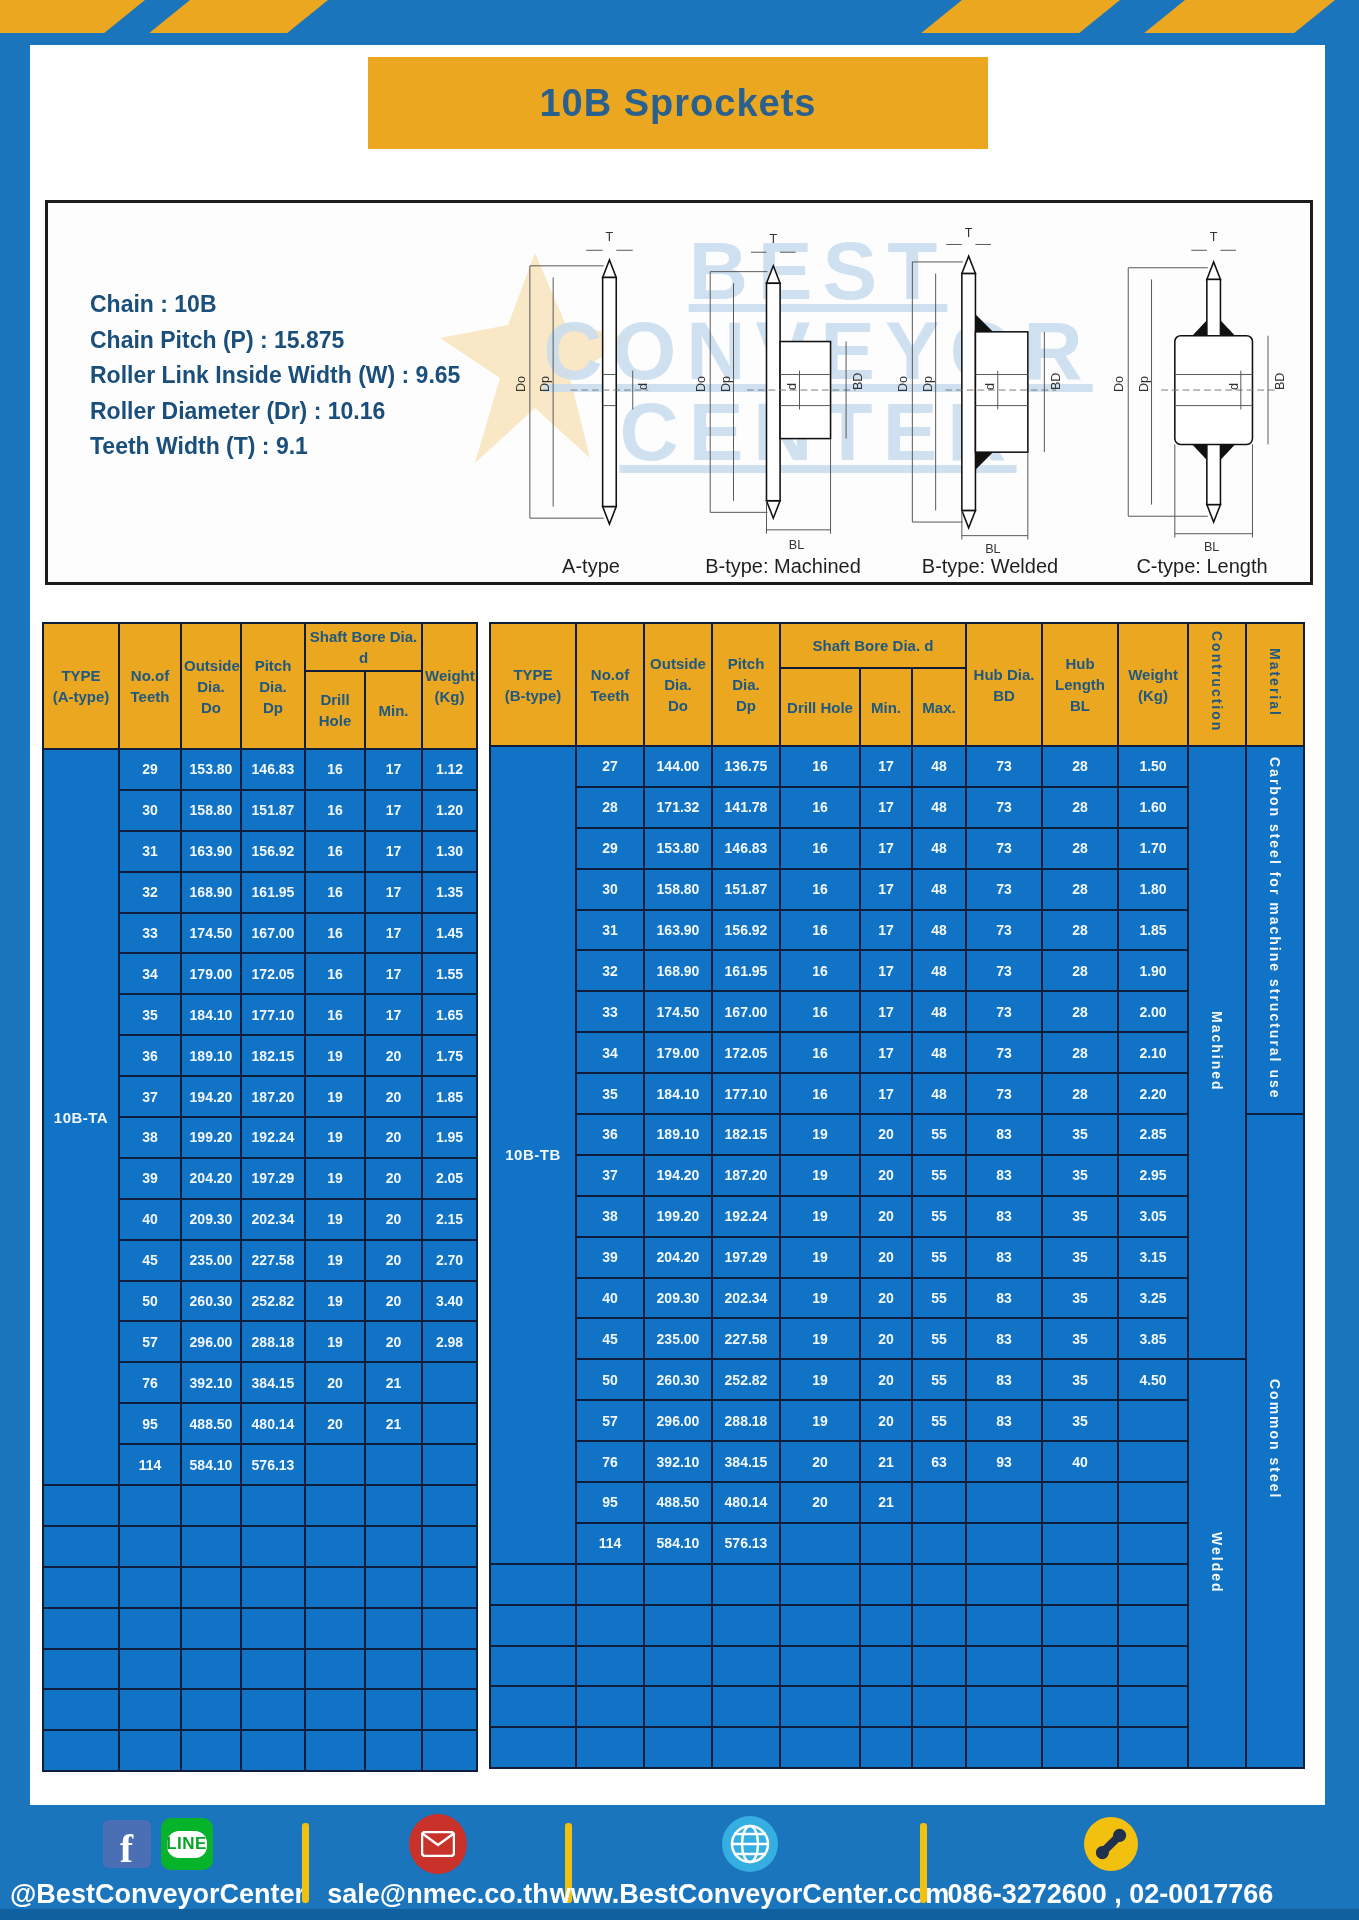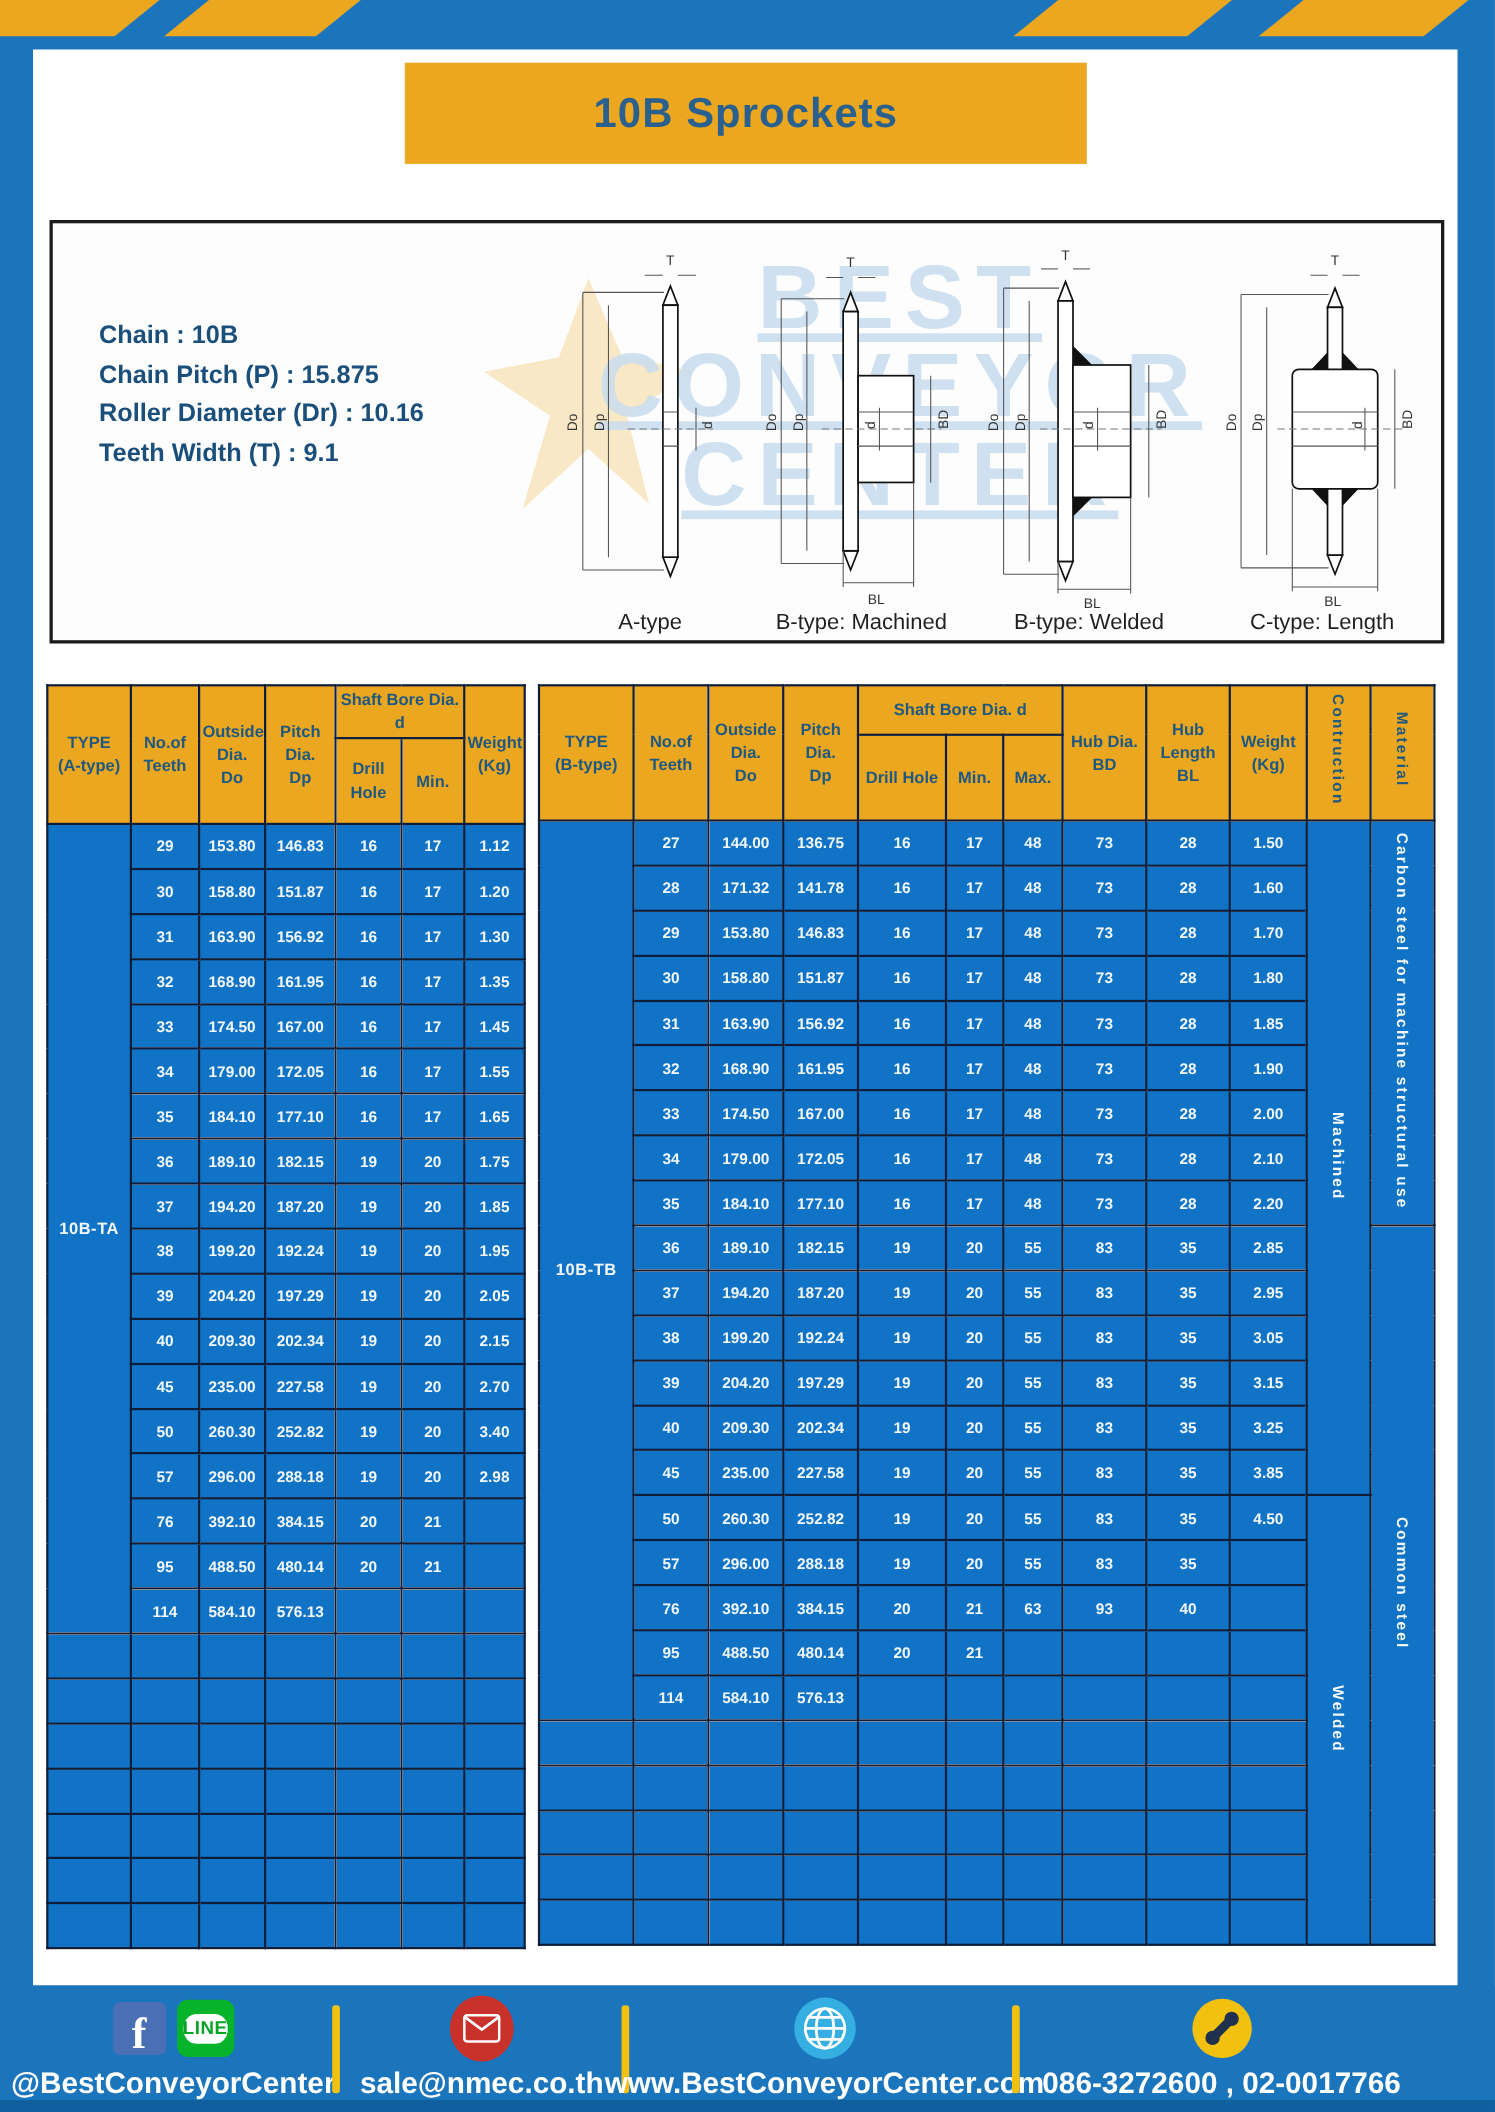--- a/index.html
+++ b/index.html
@@ -105,20 +105,21 @@
       </svg>
       <div class="watermark">
         <div>BEST</div>
         <div>CONVEYOR</div>
         <div>CENTER</div>
       </div>
 
       <div class="specs">
         <div>Chain  :  10B</div>
         <div>Chain Pitch (P)  :  15.875</div>
+        <div>Roller Link Inside Width (W) : 9.65</div>
         <div>Roller Diameter (Dr)  : 10.16</div>
         <div>Teeth Width (T)  :  9.1</div>
       </div>
 
       <div class="diagrams">
 
         <div class="diag">
           <svg width="170" height="330" viewBox="0 0 170 340">
             <line class="dln" x1="22" y1="40" x2="98" y2="40"></line>
             <line class="dln" x1="22" y1="300" x2="98" y2="300"></line>

